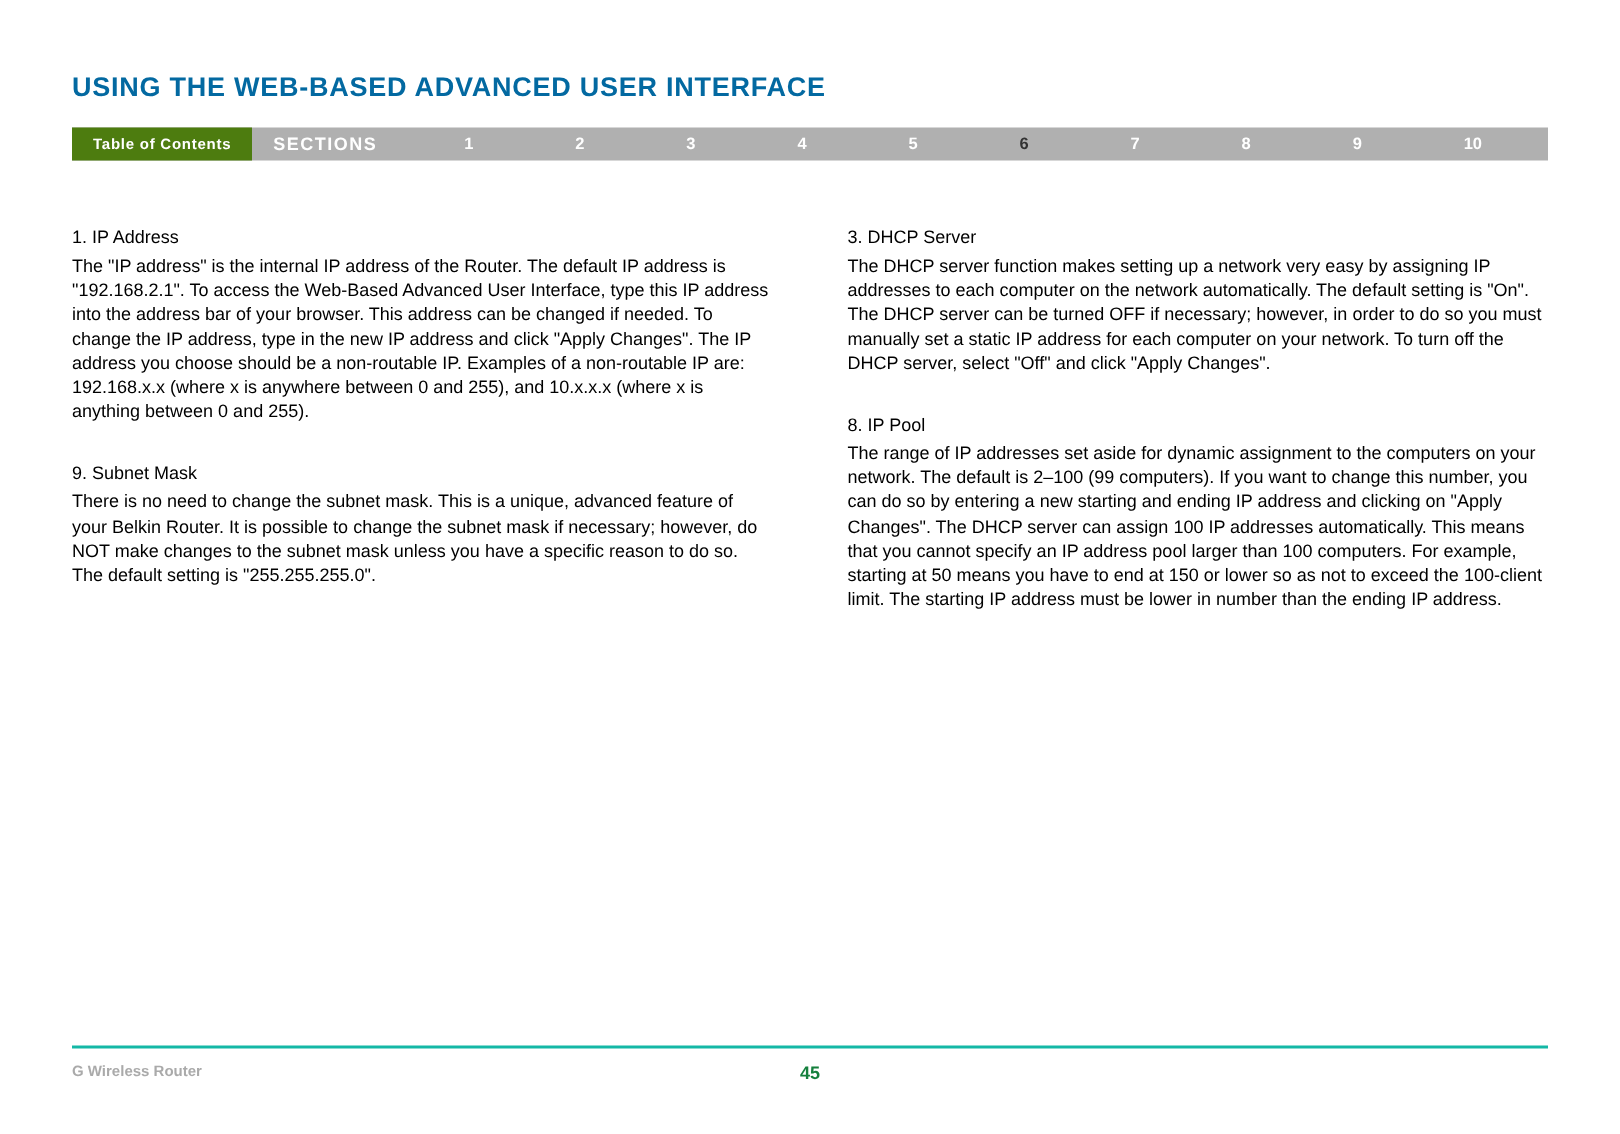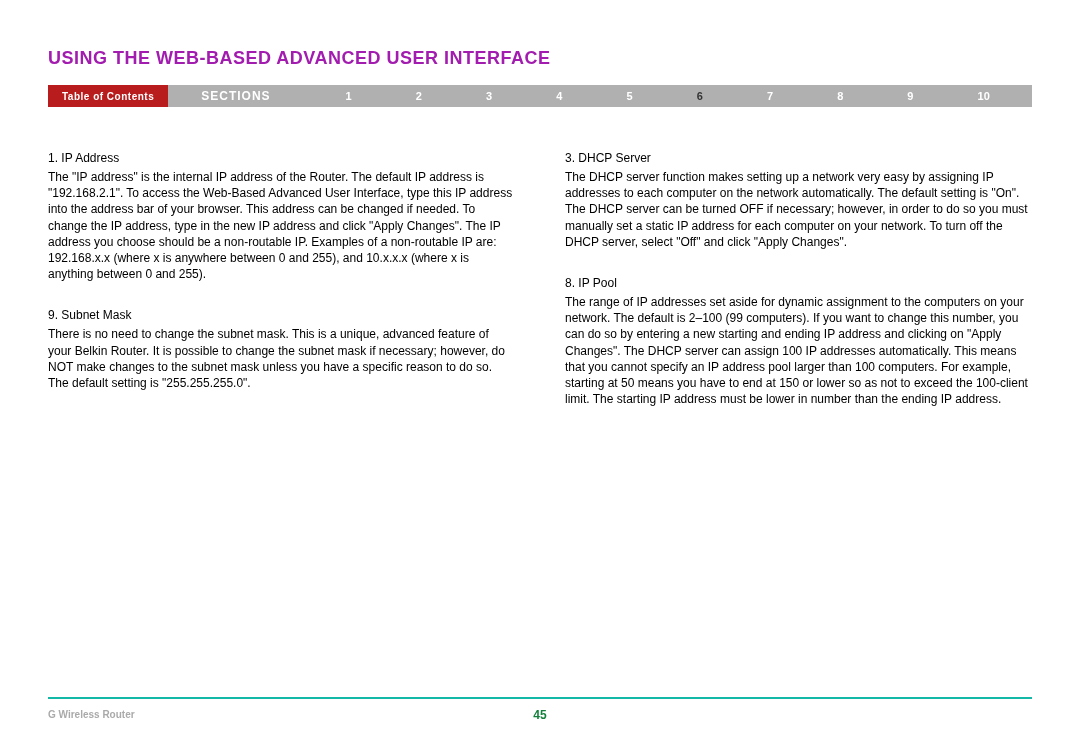--- a/index.html
+++ b/index.html
@@ -11,48 +11,48 @@
       width: 1080px;
       height: 756px;
       background: #ffffff;
       font-family: Arial, Helvetica, sans-serif;
       padding: 48px 48px 0 48px;
       position: relative;
     }
     .page-title {
       font-size: 18px;
       font-weight: bold;
-      color: #a21caf;
+      color: #0369a1;
       letter-spacing: 0.5px;
       margin-bottom: 16px;
     }
     .nav-bar {
       display: flex;
       align-items: center;
       background: #b0b0b0;
       height: 22px;
       width: 100%;
     }
     .nav-toc {
-      background: #b91c1c;
+      background: #4d7c0f;
       color: #ffffff;
       font-size: 10px;
       font-weight: bold;
       letter-spacing: 0.5px;
       padding: 0 14px;
       height: 100%;
       display: flex;
       align-items: center;
     }
     .nav-sections {
       color: #ffffff;
       font-size: 12px;
       font-weight: bold;
       letter-spacing: 1px;
-      padding: 0 33px;
+      padding: 0 14px;
     }
     .nav-numbers {
       display: flex;
       flex: 1;
       justify-content: space-around;
       padding: 0 10px;
     }
     .nav-number {
       color: #ffffff;
       font-size: 11px;

